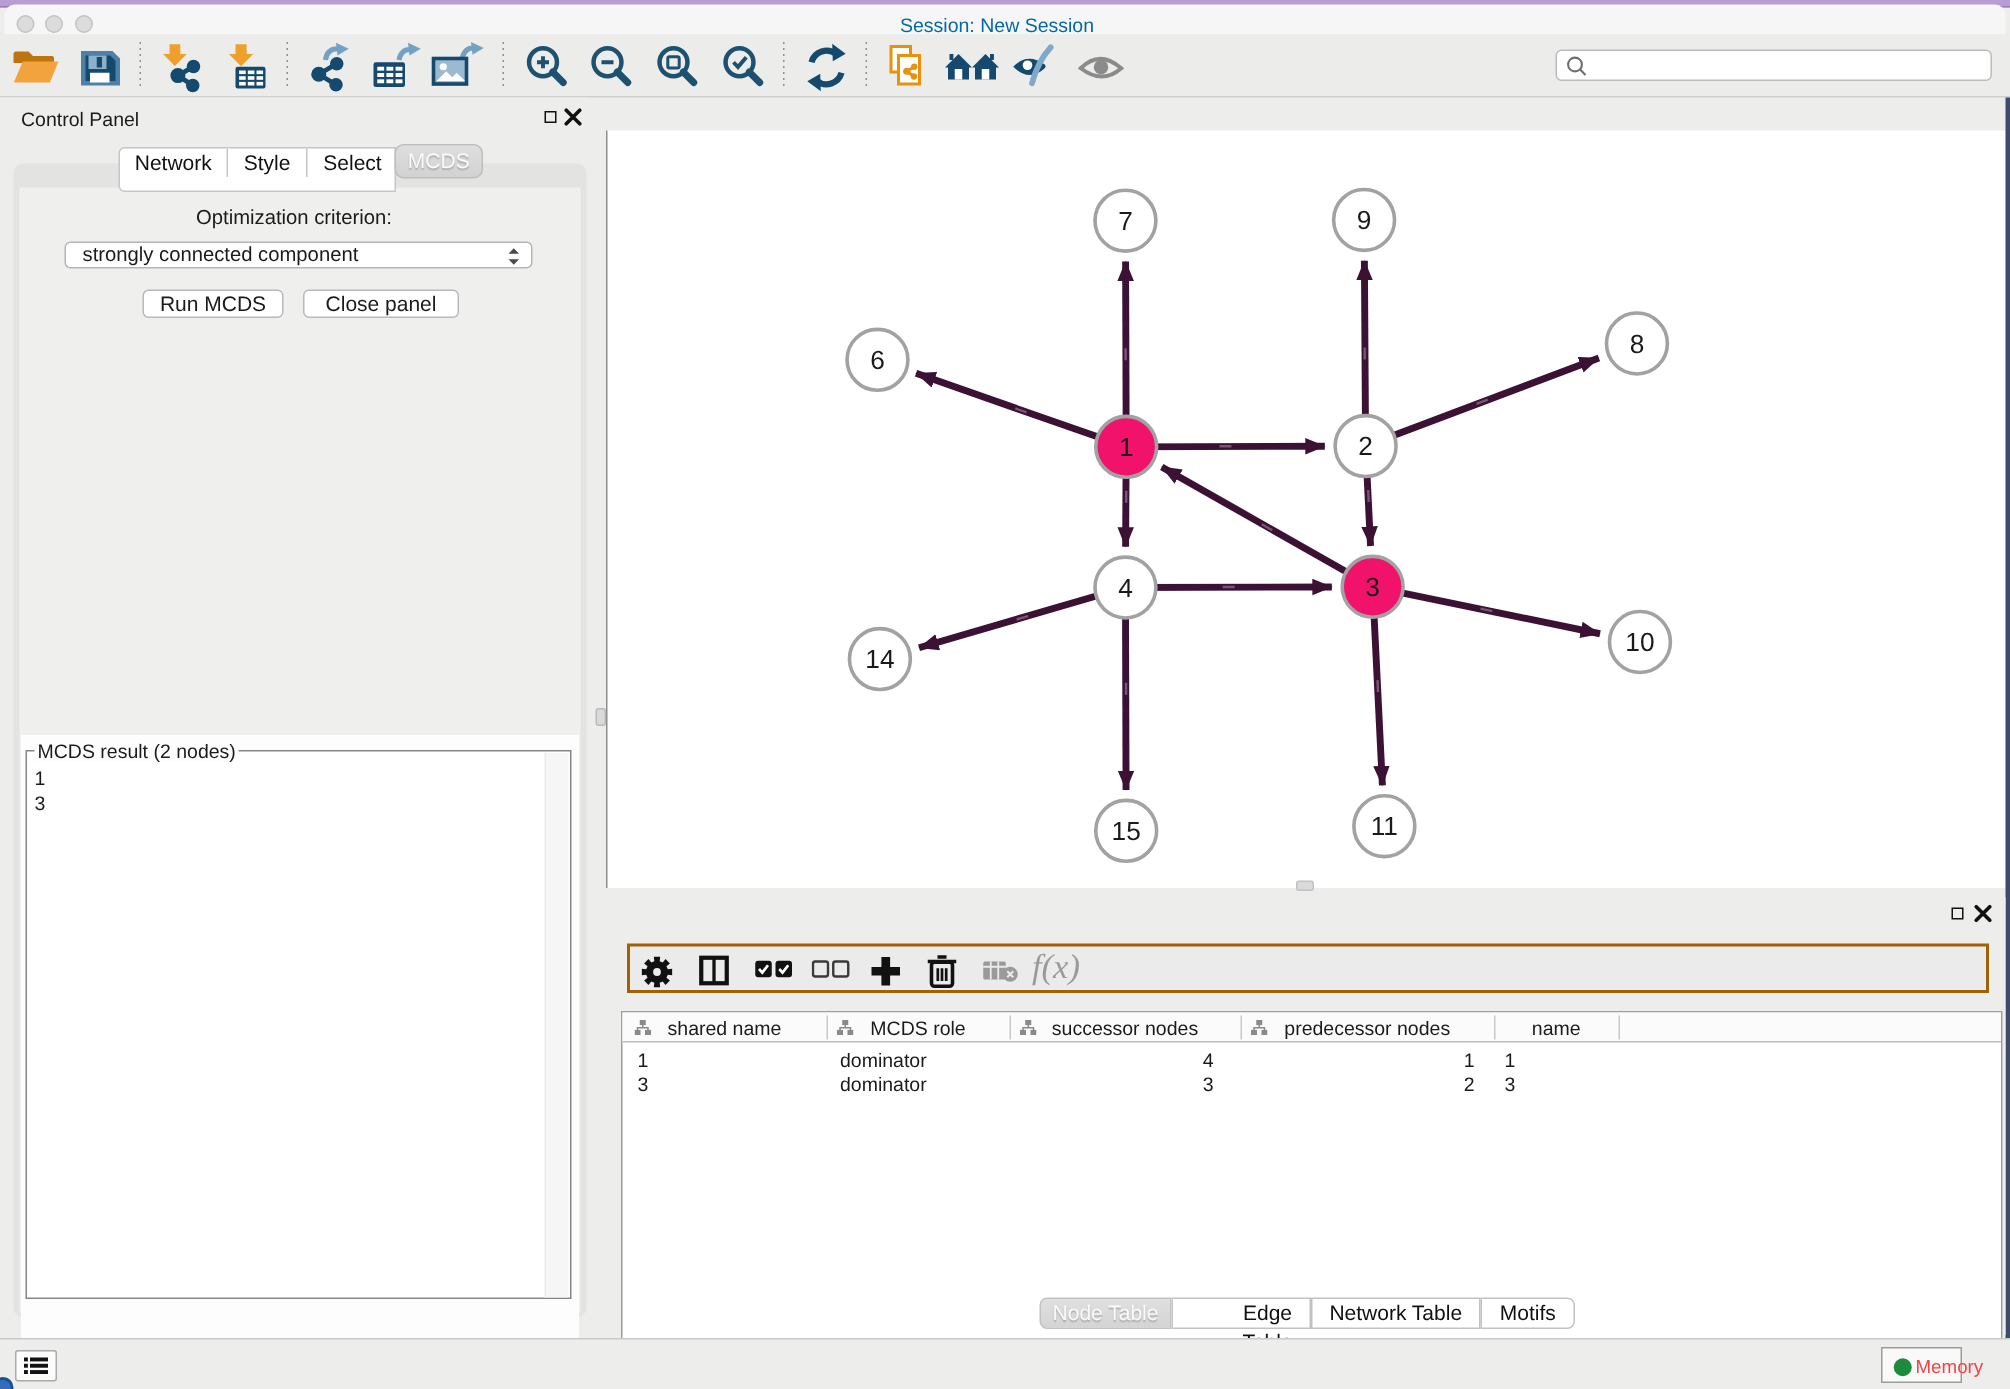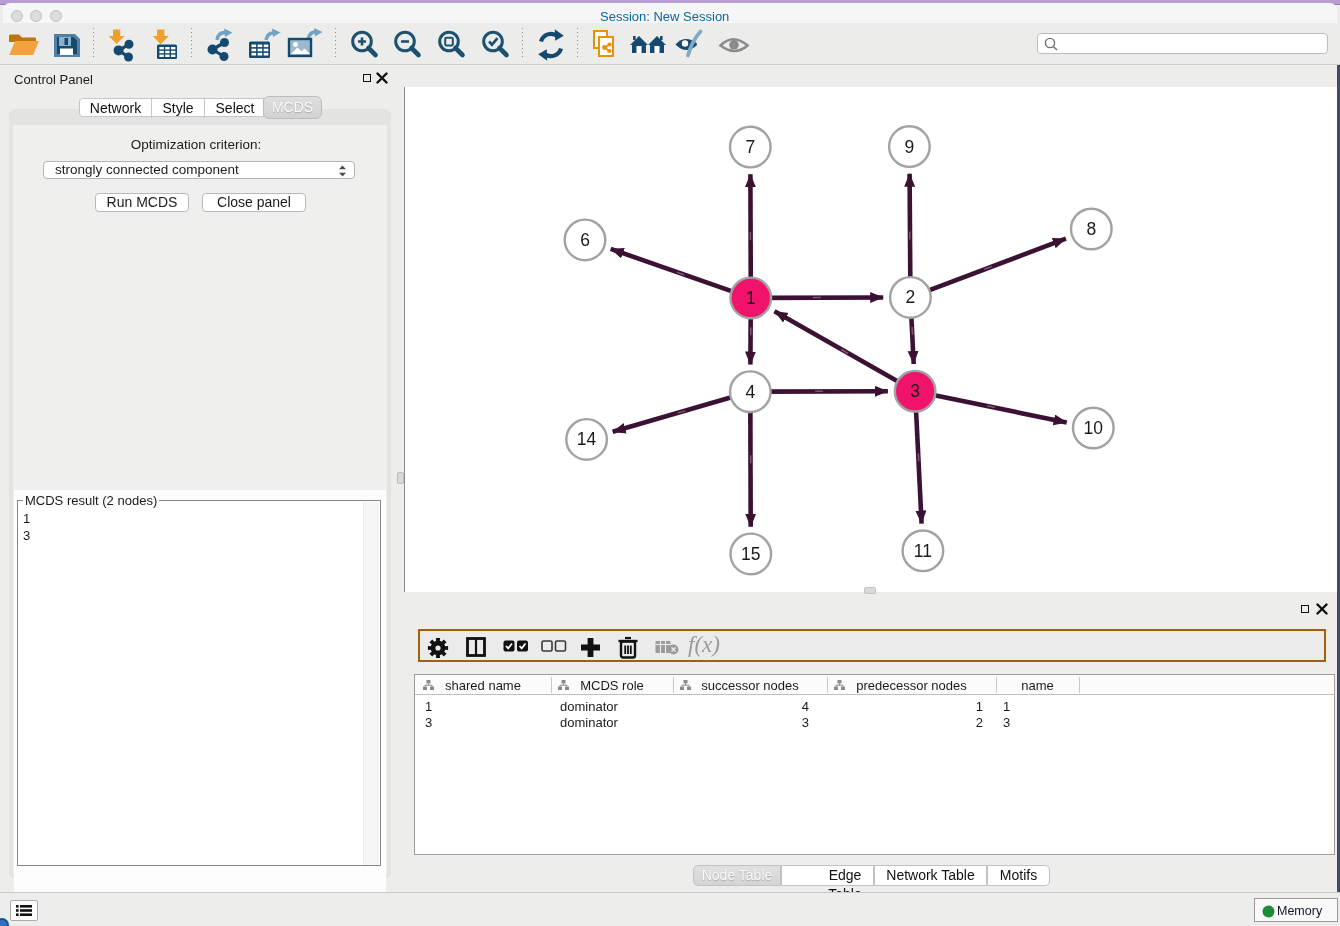--- a/index.html
+++ b/index.html
@@ -13,50 +13,50 @@
 #wintitle { left:597px; top:6px; font-size:13px; color:#0369a1; }
 
 #toolbar { left:0; top:23px; width:1340px; height:42px; background:#ececeb; border-bottom:1px solid #cfcfcf; }
 .tsep { position:absolute; top:5px; height:32px; width:1px; background-image:linear-gradient(#8f8f8f 33%, rgba(0,0,0,0) 0%); background-size:1px 4px; }
 .ticon { position:absolute; top:5px; }
 #searchbox { position:absolute; left:1037px; top:10px; width:291px; height:21px; background:#fff; border:1px solid #bcbcbc; border-radius:4px; }
 
 #cpanel { left:0; top:65px; width:392px; height:827px; background:#ededec; }
 .paneltitle { font-size:13px; color:#1b1b1b; }
 .floaticon { position:absolute; width:8px; height:8px; border:1.5px solid #111; background:transparent; }
-#cp-tabs3 { position:absolute; left:79px; top:33px; width:185px; height:19px; background:#fff; border:1px solid #c6c6c6; border-radius:4px 0 0 4px; }
+#cp-tabs3 { position:absolute; left:79px; top:33px; width:185px; height:30px; background:#fff; border:1px solid #c6c6c6; border-radius:4px 0 0 4px; }
 .cp-tab { position:absolute; top:0; height:19px; line-height:18px; text-align:center; font-size:14px; color:#111; }
 #tab-mcds { position:absolute; left:263px; top:31px; width:59px; height:23px; background:linear-gradient(#dedede,#d2d2d2); border:1px solid #bdbdbd; border-radius:6px; color:#fafafa; text-shadow:0 1px 1px #aaa; font-size:14px; text-align:center; line-height:21px; }
 #cp-pane { position:absolute; left:9px; top:44px; width:382px; height:769px; background:#e3e3e2; border-radius:6px; }
 #cp-inner { position:absolute; left:4px; top:16px; width:374px; height:750px; background:#efefee; }
 #optlabel { position:absolute; left:0; top:72px; width:392px; text-align:center; font-size:13.5px; color:#1b1b1b; }
 #combo { position:absolute; left:43px; top:96px; width:312px; height:18px; background:#fff; border:1px solid #b5b5b5; border-radius:4px; font-size:13.5px; color:#1b1b1b; line-height:16px; padding-left:11px; }
 .btn { position:absolute; top:128px; height:19px; background:#fff; border:1px solid #b9b9b9; border-radius:4px; font-size:14px; color:#1b1b1b; text-align:center; line-height:17px; }
 #whitepanel { position:absolute; left:14px; top:425px; width:372px; height:450px; background:#fdfdfd; }
 #mcdsbox { position:absolute; left:3px; top:10px; width:364px; height:366px; border:1px solid #868686; background:#fff; }
 #mcdslabel { position:absolute; left:5px; top:-8px; background:#fdfdfd; font-size:13px; color:#1b1b1b; padding:0 2px; }
 #mcdsscroll { position:absolute; right:1px; top:1px; width:16px; height:363px; background:#f6f6f6; border-left:1px solid #ececec; }
 
 #netwin { left:404px; top:65px; width:934px; height:527px; }
 #nettitle { position:absolute; left:0; top:0; width:934px; height:21px; background:linear-gradient(#f3f3f3,#c9c9c9); border-bottom:1px solid #9b9b9b; border-left:1.5px solid #8e8e8e; border-radius:4px 0 0 0; }
 .light { position:absolute; top:4.5px; width:13px; height:13px; border-radius:50%; }
 #netcanvas { position:absolute; left:0; top:22px; width:934px; height:505px; background:#fff; border-left:1.5px solid #8e8e8e; }
 #rightedge { left:1337px; top:65px; width:2.5px; height:856px; background:#3e4b6e; }
 
 #tpanel { left:404px; top:598px; width:933px; height:292px; background:#ededec; }
 #tp-toolbar { position:absolute; left:14px; top:31px; width:908px; height:33px; background:#ebebeb; border:2px solid #a16207; }
-#tp-table { position:absolute; left:10px; top:76px; width:921px; height:181px; background:#fff; border:1px solid #9e9e9e; }
+#tp-table { position:absolute; left:10px; top:76px; width:921px; height:219px; background:#fff; border:1px solid #9e9e9e; }
 .th-sep { position:absolute; top:2px; height:16px; width:1px; background:#c8c8c8; }
 .th-label { position:absolute; top:3px; font-size:13px; color:#1b1b1b; text-align:center; }
 .td { position:absolute; font-size:13px; color:#1b1b1b; }
 .btab { position:absolute; top:267px; height:21px; border:1px solid #c2c2c2; background:#fff; font-size:14px; color:#111; text-align:center; line-height:19px; }
 
 #statusbar { left:0; top:892px; width:1340px; height:34px; background:#ededec; border-top:1px solid #c9c9c9; }
 #listbtn { position:absolute; left:10px; top:7px; width:28px; height:21px; background:#fbfbfb; border:1px solid #ababab; border-radius:2px; }
-#membtn { position:absolute; left:1254px; top:5px; width:84px; height:24px; background:#f9f9f9; border:1px solid #9c9c9c; font-size:13px; color:#0f172a; }
+#membtn { position:absolute; left:1254px; top:5px; width:54px; height:24px; background:#f9f9f9; border:1px solid #9c9c9c; font-size:13px; color:#ef4444; }
 </style>
 </head>
 <body>
 <div class="abs" id="purple"></div>
 <div class="abs" id="titlebar">
   <div class="tl-circle" style="left:8px;"></div>
   <div class="tl-circle" style="left:27px;"></div>
   <div class="tl-circle" style="left:47px;"></div>
   <div class="abs" id="wintitle">Session: New Session</div>
 </div>

